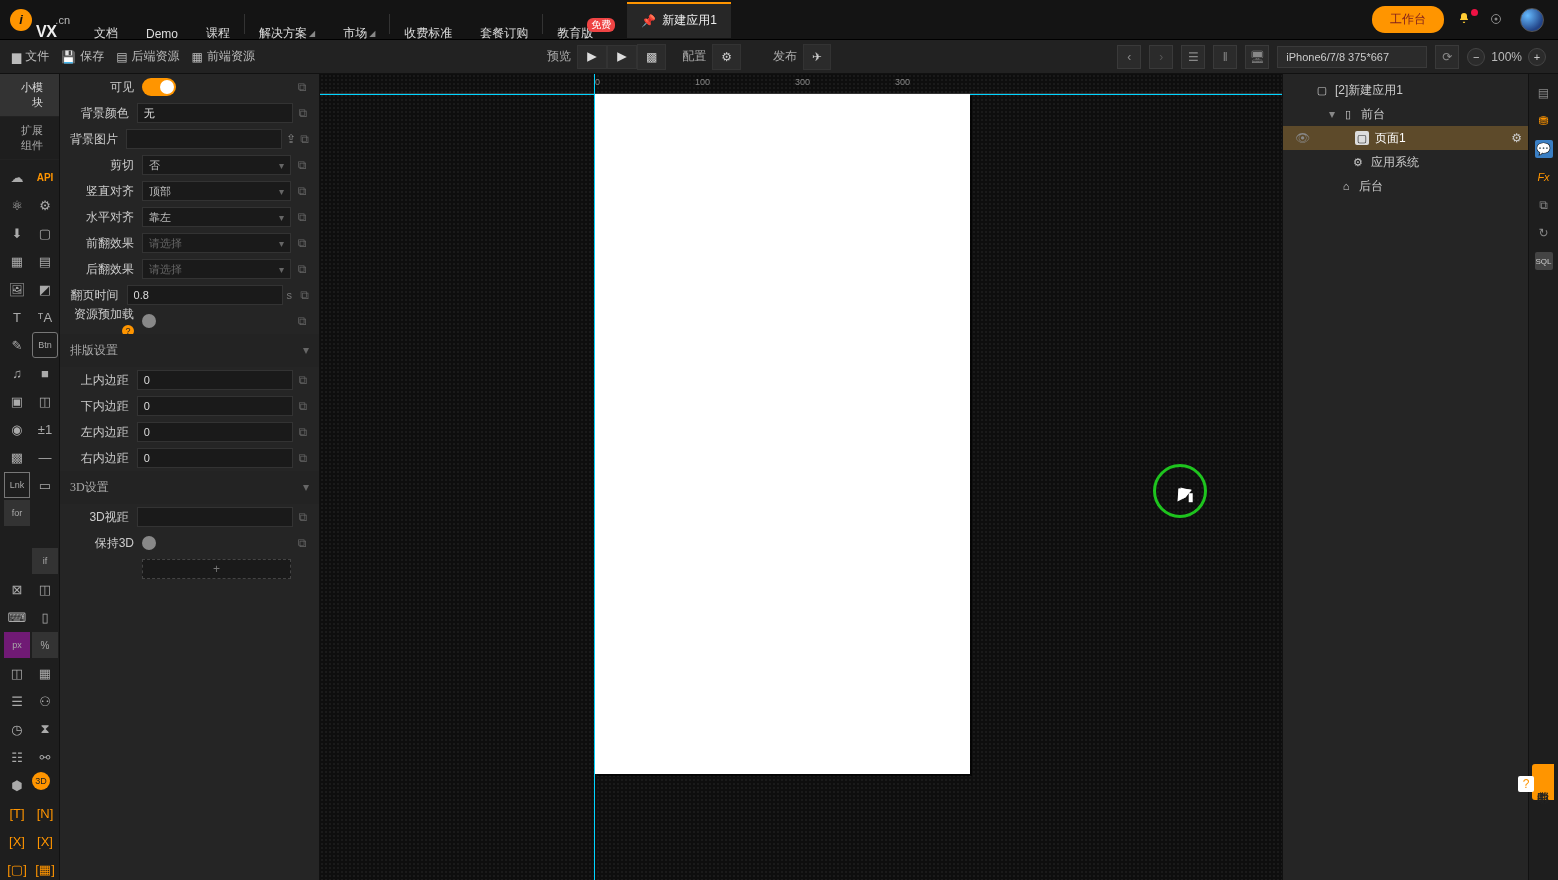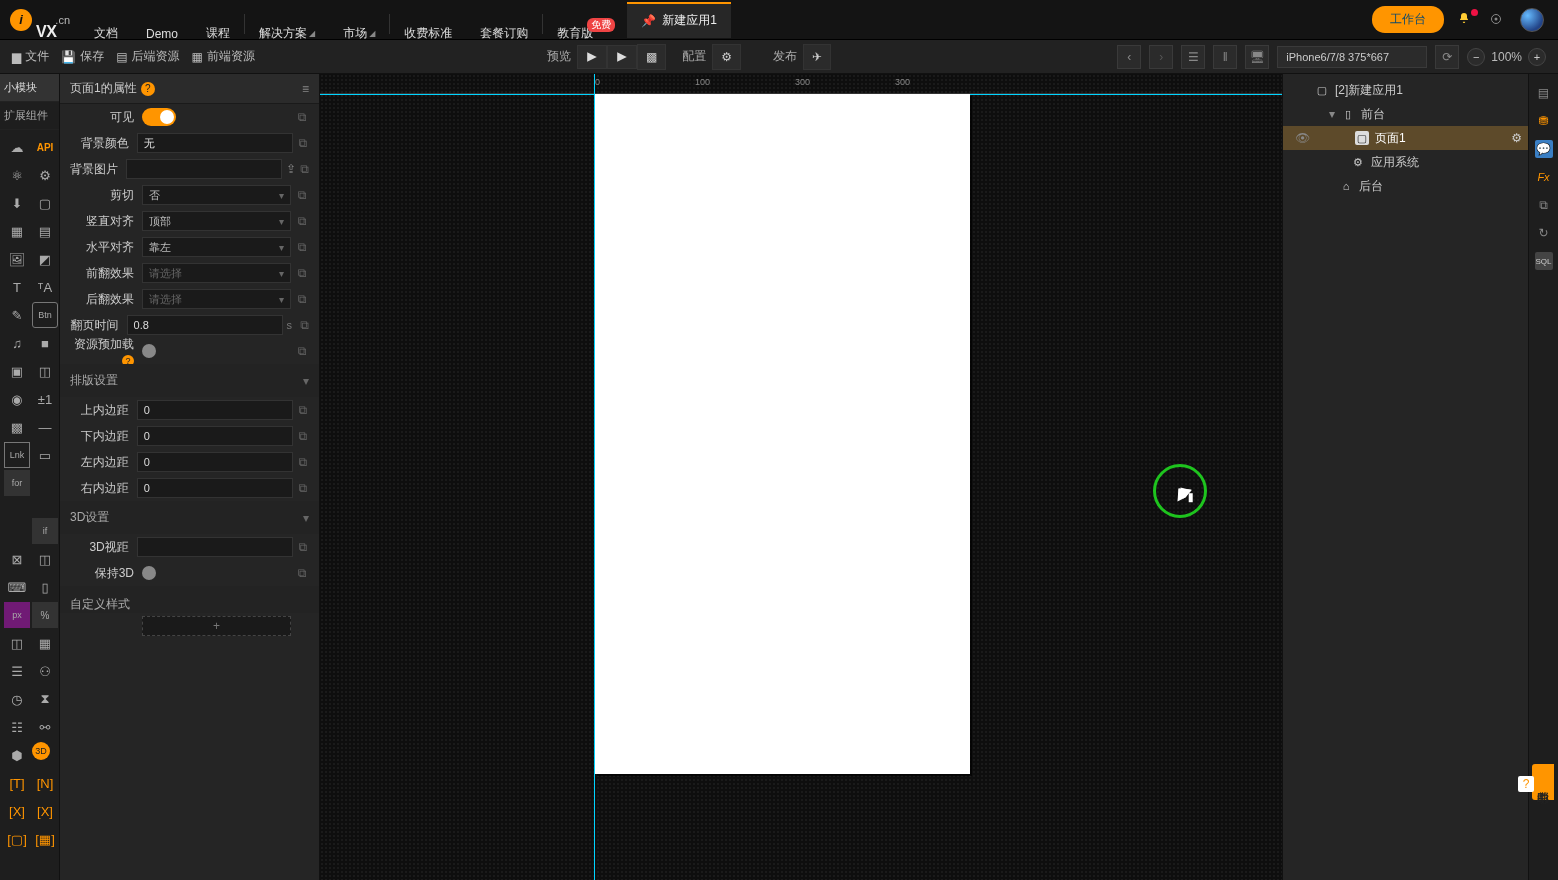--- a/index.html
+++ b/index.html
@@ -11,21 +11,21 @@
 .logo-badge { width: 22px; height: 22px; background: #ff9500; border-radius: 50%; display: flex; align-items: center; justify-content: center; font-style: italic; font-weight: bold; color: #111; font-size: 13px; }
 .logo-text { margin-left: 4px; font-weight: bold; font-size: 16px; color: #eee; letter-spacing: -0.5px; margin-top: 24px; }
 .logo-cn { font-size: 11px; color: #bbb; margin-left: -1px; }
 .nav-items { display: flex; height: 100%; margin-top: 28px; }
 .nav-item { padding: 0 14px; display: flex; align-items: center; color: #ddd; position: relative; cursor: pointer; }
 .nav-sep { width: 1px; height: 20px; background: #333; }
 .badge-free { position: absolute; top: 4px; right: -8px; background: #ef4444; color: #fff; font-size: 10px; padding: 0 4px; border-radius: 6px; }
 .corner { font-size: 8px; margin-left: 2px; color: #888; vertical-align: sub; }
 .tab { margin-left: 20px; background: #272727; height: 36px; display: flex; align-items: center; padding: 0 14px; border-top: 2px solid #ff9500; color: #eee; gap: 6px; }
 .top-right { margin-left: auto; display: flex; align-items: center; gap: 14px; padding-right: 14px; }
-.btn-console { background: #ff9500; color: #0c4a6e; padding: 5px 18px; border-radius: 13px; font-size: 12px; cursor: pointer; }
+.btn-console { background: #ff9500; color: #7f1d1d; padding: 5px 18px; border-radius: 13px; font-size: 12px; cursor: pointer; }
 .bell { width: 18px; height: 18px; position: relative; }
 .bell svg { fill: #ffcc33; }
 .bell .dot { position: absolute; top: -2px; right: -2px; width: 7px; height: 7px; background: #e14; border-radius: 50%; }
 .wheel { width: 16px; height: 16px; color: #888; }
 .avatar { width: 24px; height: 24px; border-radius: 50%; background: radial-gradient(circle at 30% 30%, #6bf, #248 70%); border: 1px solid #555; }
 
 
 .subbar { height: 34px; background: #222; display: flex; align-items: center; border-bottom: 1px solid #111; font-size: 12px; }
 .sub-left { display: flex; gap: 12px; padding-left: 12px; color: #bbb; }
 .sub-item { display: flex; align-items: center; gap: 4px; cursor: pointer; }
@@ -37,42 +37,42 @@
 .device-select { background: #2b2b2b; border: 1px solid #3a3a3a; padding: 4px 8px; width: 150px; font-size: 11px; color:#ccc;}
 .zoom { display: flex; align-items: center; gap: 6px; }
 .zoom-btn { width:18px;height:18px; background:#2b2b2b; border:1px solid #444; border-radius:50%; display:flex;align-items:center;justify-content:center;color:#ccc;font-size:11px;}
 
 
 .main { display: flex; height: calc(100% - 74px); }
 
 
 .tools { width: 60px; background: #1e1e1e; border-right: 1px solid #111; display:flex; flex-direction:column; }
 .tool-tabs { display:flex; flex-direction:column; }
-.tool-tab { font-size: 11px; padding: 6px 4px; text-align:left; background:#333; color:#ddd; border-bottom:1px solid #222; cursor:pointer;}
+.tool-tab { font-size: 11px; padding: 6px 16px; text-align:right; background:#333; color:#ddd; border-bottom:1px solid #222; cursor:pointer;}
 .tool-tab.dark { background:#1e1e1e; color:#aaa;}
 .tool-grid { display:grid; grid-template-columns:1fr 1fr; gap:2px; padding:4px;}
 .tool-cell { width:26px;height:26px; display:flex;align-items:center;justify-content:center; color:#aaa; cursor:pointer; font-size:13px;}
 .tool-cell.api { color:#ff9500; font-size:10px; font-weight:bold;}
 .tool-cell.orange { color:#ff9500; }
 
 
 .props { width: 260px; background: #252525; border-right: 1px solid #111; display:flex;flex-direction:column; overflow-y:auto;}
 .props-header { height: 30px; display:flex;align-items:center;justify-content:space-between; padding: 0 10px; background:#2b2b2b; border-bottom:1px solid #1a1a1a;}
 .props-header .q { width:14px;height:14px;background:#ff9500;color:#222;border-radius:50%;display:inline-flex;align-items:center;justify-content:center;font-size:10px;margin-left:4px;}
 .menu-dots { color:#888; cursor:pointer;}
 .prop-row { display:flex; align-items:center; height: 26px; padding: 0 6px; }
 .prop-label { width: 76px; text-align:right; padding-right: 8px; color:#ccc; font-size:12px;}
 .prop-label .q2 { width:12px;height:12px;background:#ff9500;border-radius:50%;display:inline-block;color:#222;font-size:9px;text-align:center;line-height:12px;margin-left:3px;}
 .prop-input { flex:1; background:#1a1a1a; border:1px solid #333; color:#ddd; height:20px; padding:0 6px; font-size:11px;}
 .prop-select { flex:1; background:#1a1a1a; border:1px solid #333; color:#bbb; height:20px; display:flex;align-items:center;justify-content:space-between; padding:0 6px; font-size:11px;}
 .prop-select .chev{color:#666;font-size:10px;}
 .prop-after { width:22px; text-align:center; color:#666; cursor:pointer;}
 .toggle { width: 34px; height: 18px; background: #ff9500; border-radius: 9px; position:relative;}
 .toggle .knob { width:14px;height:14px;background:#fff;border-radius:50%;position:absolute;top:2px;right:2px;}
-.section-hdr { padding: 8px 10px; color:#aaa; display:flex;justify-content:space-between;align-items:center; background:#232323;}
+.section-hdr { padding: 8px 10px; color:#aaa; display:flex;justify-content:space-between;align-items:center; background:#232323;font-family:Liberation Serif, serif;}
 .section-hdr .chev{color:#666;}
 .upload-icn { color:#888; margin-left:4px;}
 .unit { color:#777; padding:0 4px; font-size:11px;}
 .add-style { flex:1; background:#1a1a1a; border:1px dashed #444; height:20px; text-align:center; color:#777; line-height:18px;cursor:pointer;}
 .small-toggle { width:14px;height:14px; background:#888; border-radius:50%; }
 
 
 .canvas-wrap { flex:1; background:#0e0e0e; background-image: radial-gradient(#1a1a1a 1px, transparent 1px); background-size: 4px 4px; position:relative; overflow:hidden;}
 .ruler-h { position:absolute; top:0; left:0; right:0; height:20px; border-bottom:1px solid #333; font-size:9px; color:#888;}
 .ruler-h span{position:absolute;top:3px;}
@@ -273,24 +273,20 @@
       <div class="tool-cell orange">[T]</div>
       <div class="tool-cell orange">[N]</div>
       <div class="tool-cell orange">[X]</div>
       <div class="tool-cell orange">[X]</div>
       <div class="tool-cell orange">[▢]</div>
       <div class="tool-cell orange">[▦]</div>
     </div>
   </div>
 
   <div class="props">
-    <div class="props-header">
-      <span><span>页面1的属性</span><span class="q">?</span></span>
-      <span class="menu-dots">≡</span>
-    </div>
     <div class="prop-row">
       <div class="prop-label">可见</div>
       <div class="toggle">
           <div class="knob"></div>
         </div>
       <div style="flex:1"></div>
       <div class="prop-after">⧉</div>
     </div>
     <div class="prop-row">
       <div class="prop-label">背景颜色</div>
@@ -390,23 +386,20 @@
       <input class="prop-input" value="" style="">
       <div class="prop-after">⧉</div>
     </div>
     <div class="prop-row">
       <div class="prop-label">保持3D</div>
       <div class="small-toggle"></div>
       <div style="flex:1"></div>
       <div class="prop-after">⧉</div>
     </div>
 
-    <div class="section-hdr" style="padding-bottom:0;padding-top:10px;">
-      <span>自定义样式</span>
-    </div>
     <div class="prop-row">
       <div class="prop-label"></div>
       <div class="add-style">+</div>
       <div class="prop-after"></div>
     </div>
   </div>
 
   <div class="canvas-wrap">
     <div class="ruler-h">
       <span style="left:275px">0</span>

